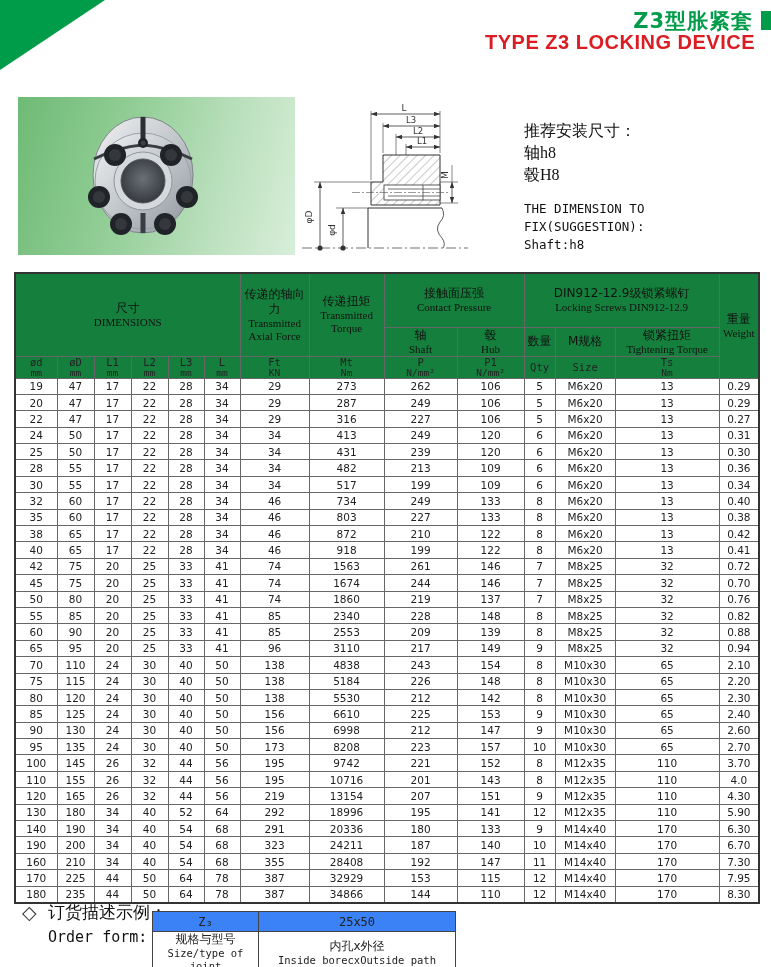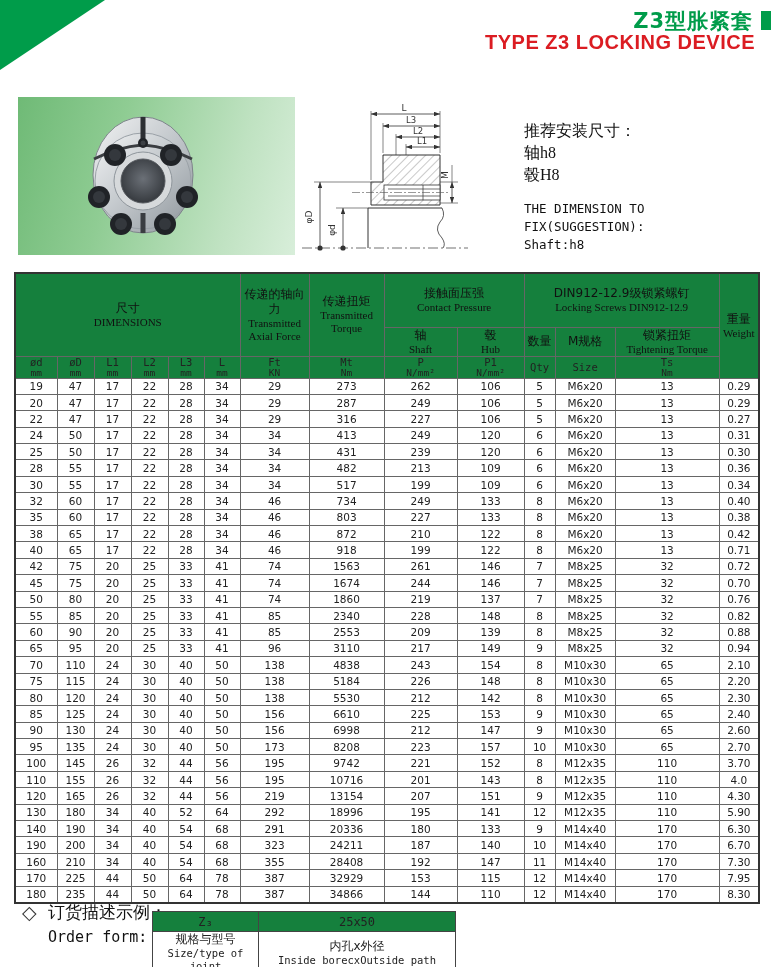--- a/index.html
+++ b/index.html
@@ -34,21 +34,21 @@
   tr.h1{height:54px;} tr.h2{height:25px;} tr.h3{height:19px;}
   .sym{display:block;font-size:10.5px;font-family:"DejaVu Sans Mono",monospace;line-height:11px;}
   .unit{display:block;font-size:9.5px;font-family:"DejaVu Sans Mono",monospace;line-height:10px;}
   table.spec tbody td{height:15.4px;font-size:10.5px;font-family:"DejaVu Sans",sans-serif;color:#222;background:#fff;}
   
   .order-diamond{position:absolute;left:22px;top:901px;font-size:19px;color:#333;}
   .order-cn{position:absolute;left:48px;top:901px;font-size:17px;color:#111;font-family:"DejaVu Sans",sans-serif;}
   .order-en{position:absolute;left:48px;top:928px;font-size:15px;color:#111;font-family:"DejaVu Sans Mono",monospace;}
   table.order{position:absolute;left:152px;top:911px;width:303px;border-collapse:collapse;table-layout:fixed;}
   table.order td{border:1px solid #444;text-align:center;vertical-align:middle;padding:0;}
-  table.order tr.g td{background:#15803d;height:19px;font-size:12px;font-family:"DejaVu Sans Mono",monospace;margin-top:21px;}
+  table.order tr.g td{background:#3b82f6;height:19px;font-size:12px;font-family:"DejaVu Sans Mono",monospace;margin-top:21px;}
   table.order tr.w td{background:#fff;height:32px;}
   .oc-cn{display:block;font-size:12px;line-height:15px;font-family:"DejaVu Sans",sans-serif;}
   .oc-en{display:block;font-size:10.5px;line-height:13px;font-family:"DejaVu Sans Mono",monospace;}
 </style>
 </head>
 <body>
 
 <div class="page">
 
   <div class="corner-triangle"></div>
@@ -459,21 +459,21 @@
           <td>22</td>
           <td>28</td>
           <td>34</td>
           <td>46</td>
           <td>918</td>
           <td>199</td>
           <td>122</td>
           <td>8</td>
           <td>M6x20</td>
           <td>13</td>
-          <td>0.71</td>
+          <td>0.41</td>
         </tr>
         <tr>
           <td>42</td>
           <td>75</td>
           <td>20</td>
           <td>25</td>
           <td>33</td>
           <td>41</td>
           <td>74</td>
           <td>1563</td>

